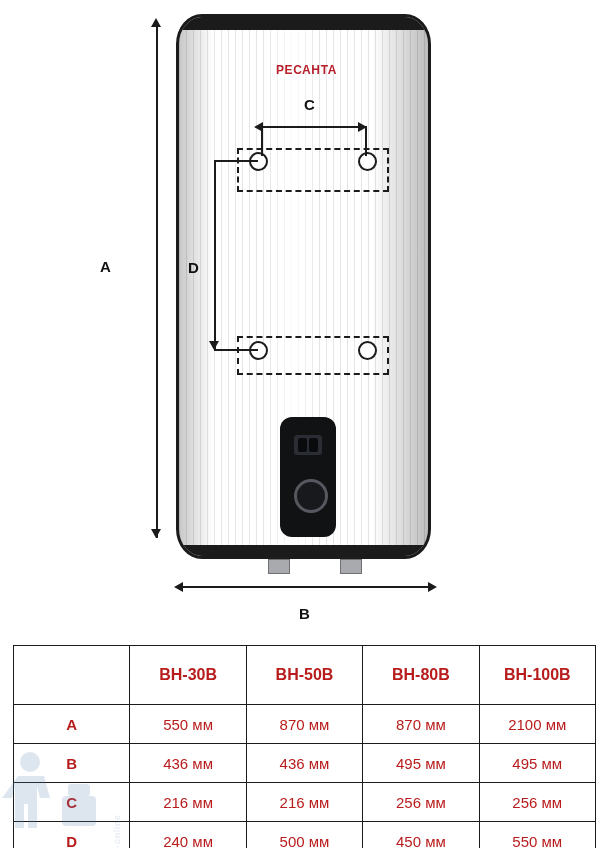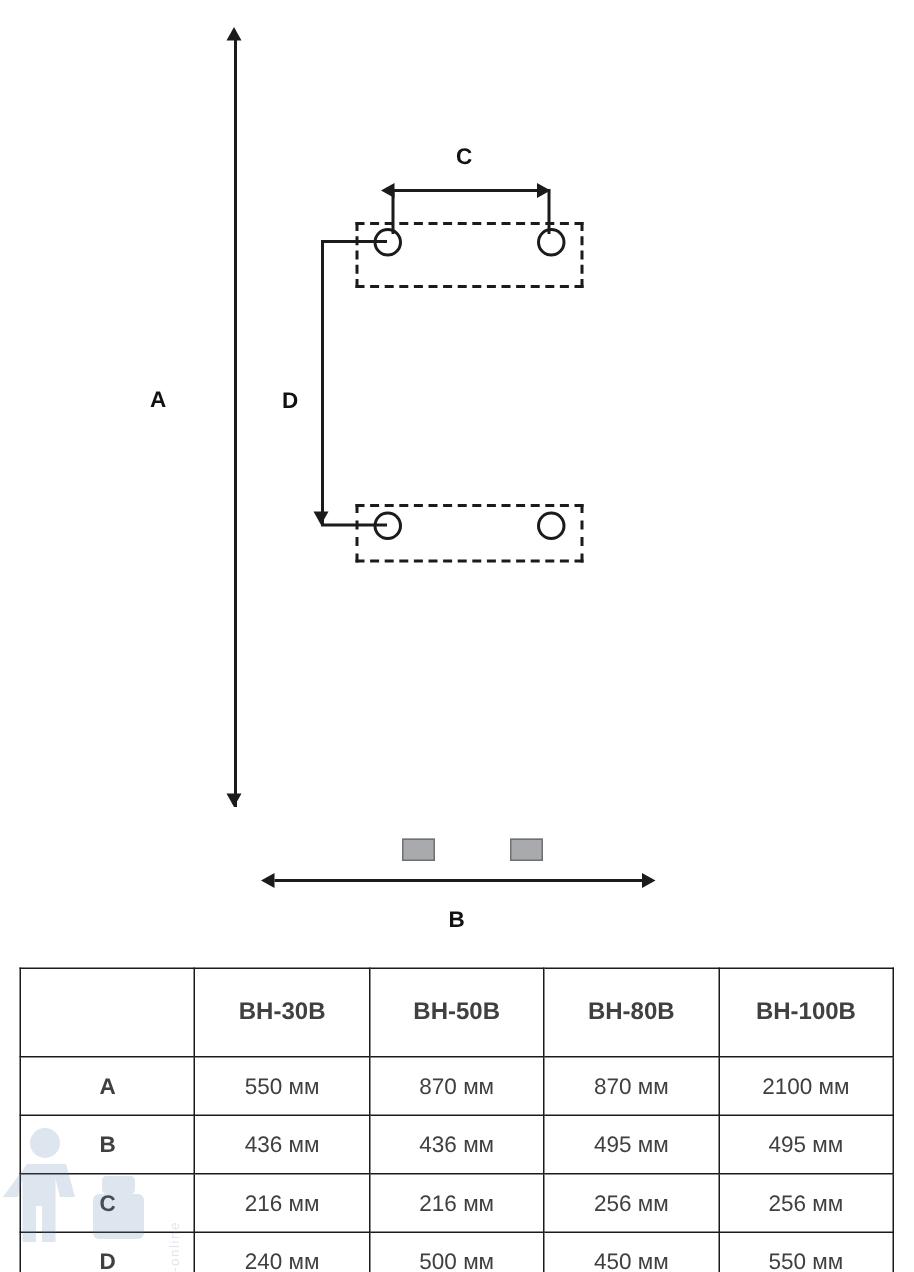--- a/index.html
+++ b/index.html
@@ -113,21 +113,21 @@
   
   #spec-table{
     position:absolute;left:13px;top:645px;width:583px;
     border-collapse:collapse;
     table-layout:fixed;
   }
   #spec-table th, #spec-table td{
     border:1px solid #1b1b1b;
     text-align:center;
     font-size:15px;
-    color:#404040;
+    color:#b91c1c;
     padding:6px 2px;
     background:#ffffff;
   }
   #spec-table th{
     font-weight:bold;font-size:16px;height:46px;
   }
   #spec-table td.rowhdr{
     font-weight:bold;width:52px;text-align:center;
   }
   #spec-table td{height:26px;}
@@ -140,20 +140,36 @@
     position:absolute;right:-2px;bottom:34px;
     transform:rotate(-90deg);transform-origin:right bottom;
     font-size:9px;color:#5b7fb0;letter-spacing:1px;white-space:nowrap;
   }
 </style>
 </head>
 <body>
 
 <div id="diagram">
 
+  <div class="tank">
+    <div class="tank-shade-l"></div>
+    <div class="tank-shade-r"></div>
+    <div class="tank-gloss"></div>
+    <div class="tank-top-band"></div>
+    <div class="tank-bottom-band"></div>
+    <div class="brand">РЕСАНТА</div>
+
+    <div class="panel">
+      <div class="panel-display">
+        <div class="panel-digit d1"></div>
+        <div class="panel-digit d2"></div>
+      </div>
+      <div class="panel-knob"></div>
+    </div>
+  </div>
 
   <div class="foot f1"></div>
   <div class="foot f2"></div>
 
   <div class="bracket top"></div>
   <div class="bracket bot"></div>
   <div class="bolt b1"></div>
   <div class="bolt b2"></div>
   <div class="bolt b3"></div>
   <div class="bolt b4"></div>

